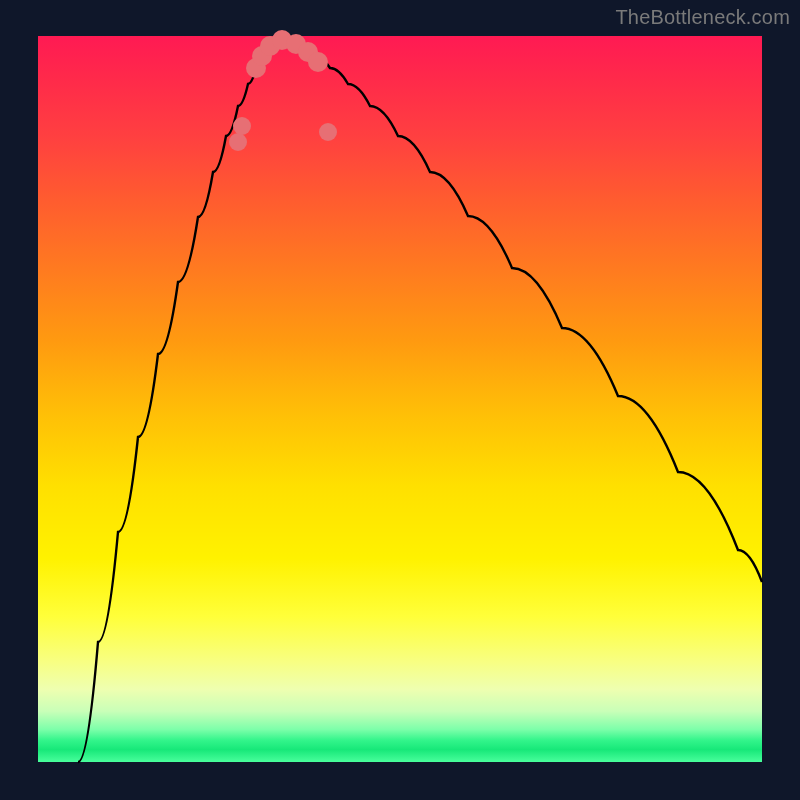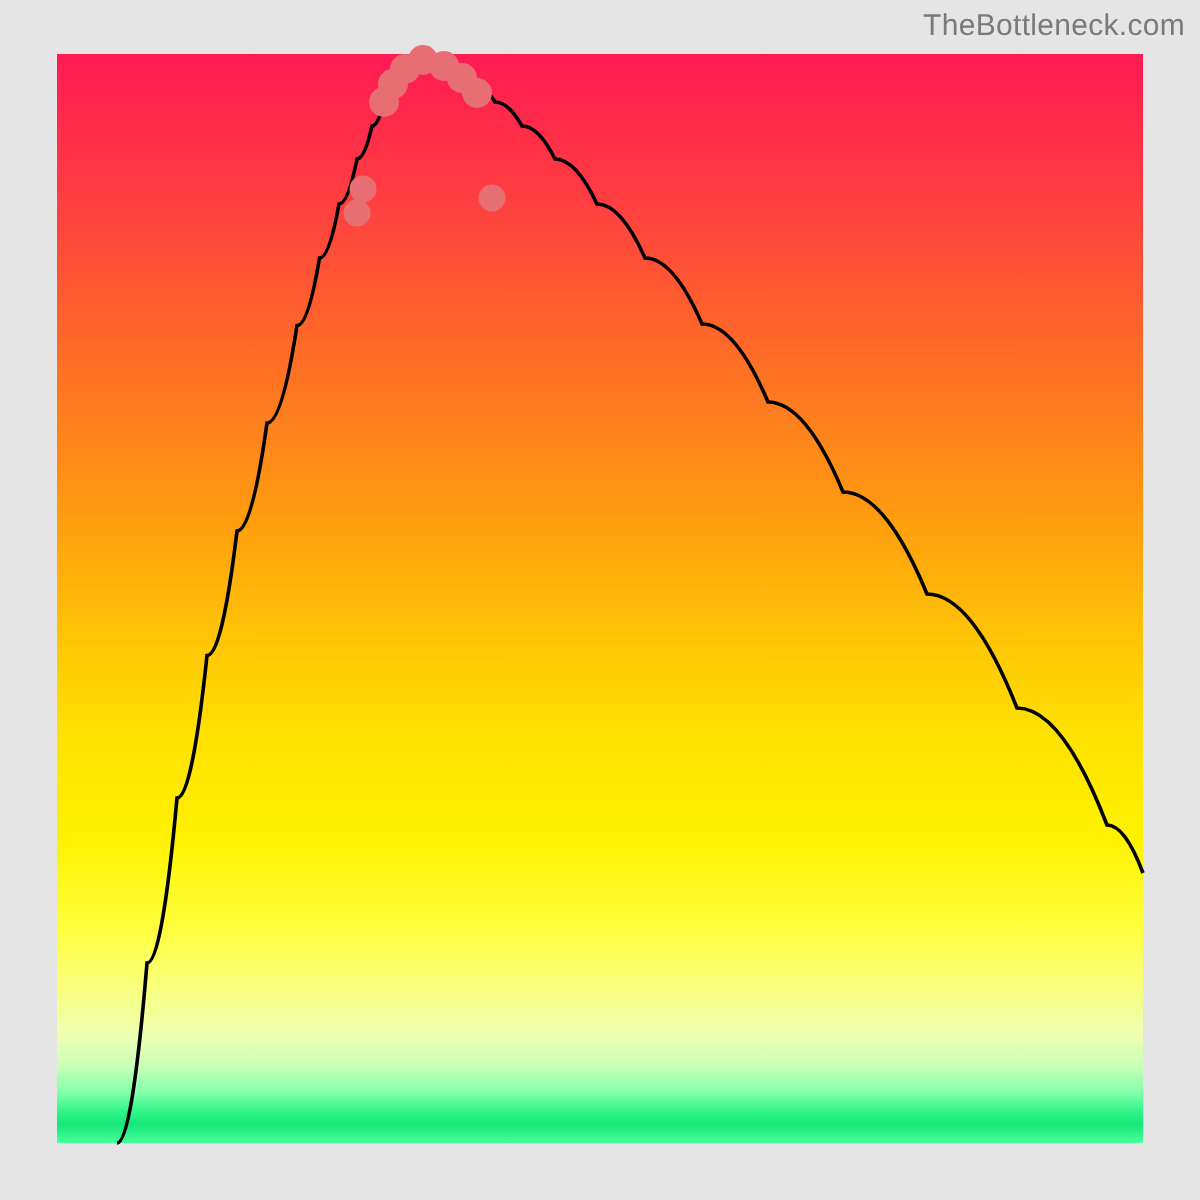--- a/index.html
+++ b/index.html
@@ -8,21 +8,21 @@
     width: 800px;
     height: 800px;
     background: #000;
     overflow: hidden;
     font-family: Arial, Helvetica, sans-serif;
   }
   .outer {
     position: relative;
     width: 800px;
     height: 800px;
-    background: #e5e5e5;
+    background: #0f172a;
   }
   .plot {
     position: absolute;
     left: 38px;
     top: 36px;
     width: 724px;
     height: 726px;
     
     background: linear-gradient(to bottom,
       #ff1a53 0%,

